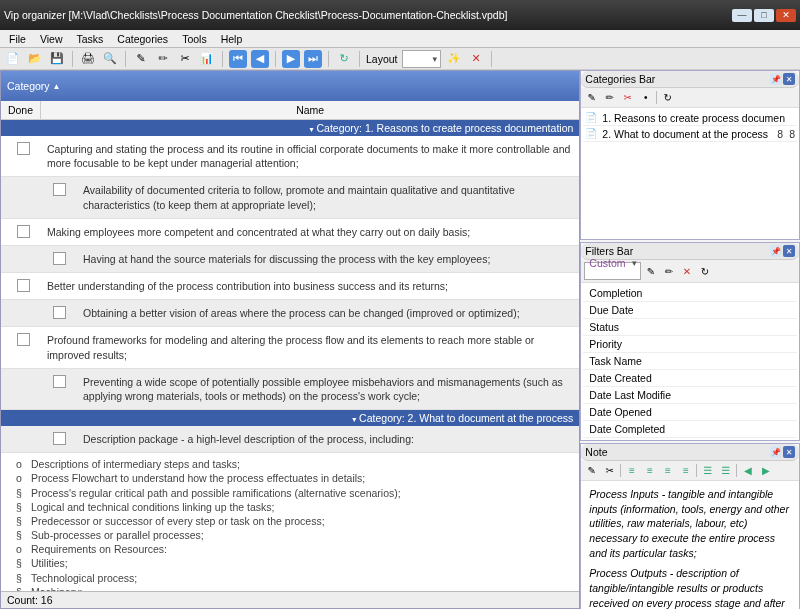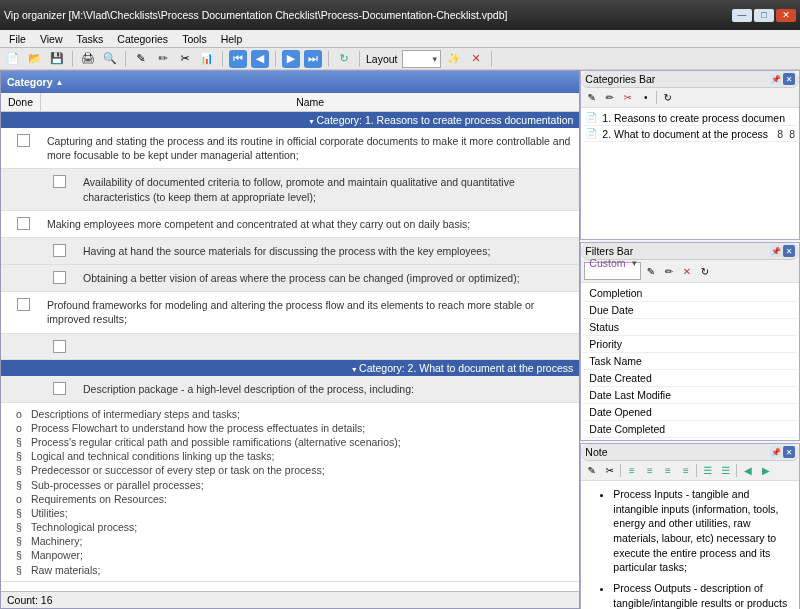--- a/index.html
+++ b/index.html
@@ -12,21 +12,21 @@
 .wb-close { background: #d04a2a; color: #fff; }
 .menubar { background: #eee; height: 18px; display: flex; align-items: center; padding-left: 2px; border-bottom: 1px solid #bbb; }
 .menubar span { padding: 0 7px; }
 .toolbar { background: #e8e8e8; height: 22px; display: flex; align-items: center; padding: 0 4px; gap: 4px; border-bottom: 1px solid #ccc; }
 .tb-btn { width: 18px; height: 18px; display: inline-flex; align-items: center; justify-content: center; border: 1px solid transparent; border-radius: 3px; font-size: 11px; }
 .tb-sep { width: 1px; height: 16px; background: #bbb; margin: 0 2px; }
 .layout-combo { height: 18px; border: 1px solid #aaa; background: #fff; padding: 0 16px 0 4px; display: inline-flex; align-items: center; position: relative; }
 .layout-combo::after { content: "▾"; position: absolute; right: 3px; font-size: 9px; color: #555; }
 .main { flex: 1; display: flex; overflow: hidden; }
 .left { width: 625px; display: flex; flex-direction: column; border: 1px solid #99b; }
-.colhead { background: linear-gradient(to bottom,#6b91d8,#4a6eb8); color: #fff; font-weight: bold; padding: 2px 6px; display: flex; align-items: center; height: 22px; }
+.colhead { background: linear-gradient(to bottom,#6b91d8,#4a6eb8); color: #fff; font-weight: normal; padding: 2px 6px; display: flex; align-items: center; height: 30px; }
 .gridhead { display: flex; background: #f4f4f4; border-bottom: 1px solid #ccc; }
 .gh-done { width: 40px; padding: 3px 6px; border-right: 1px solid #ccc; text-align: center; }
 .gh-name { flex: 1; padding: 3px 6px; text-align: center; }
 .grid { flex: 1; overflow-y: auto; background: #fff; }
 .grp { background: #3a5fa8; color: #fff; padding: 2px 6px; font-size: 10.5px; text-align: right; }
 .grp.g2 { background: #3a5fa8; }
 .row { display: flex; align-items: flex-start; border-bottom: 1px solid #e0e0e0; padding: 4px 2px; }
 .row:nth-child(even) { background: #ededed; }
 .row:nth-child(odd) { background: #fff; }
 .row.r-alt { background: #ededed; padding-left: 38px; }
@@ -50,21 +50,21 @@
 .catlist { display: flex; flex-direction: column; }
 .catrow { display: flex; align-items: center; gap: 4px; padding: 1px 2px; border-bottom: 1px solid #eee; }
 .catrow .cico { width: 13px; height: 13px; display: inline-flex; align-items: center; justify-content: center; font-size: 10px; }
 .catrow .cname { flex: 1; white-space: nowrap; overflow: hidden; text-overflow: ellipsis; }
 .catrow .cnums { display: flex; gap: 6px; font-size: 10px; color: #333; }
 .filter-combo { border: 1px solid #aaa; background: #fff; height: 17px; display: inline-flex; align-items: center; padding: 0 14px 16px 4px; color: #8b4a9c; position: relative; }
 .filter-combo::after { content: "▾"; position: absolute; right: 3px; font-size: 9px; color: #555; }
 .flist { display: flex; flex-direction: column; }
 .frow { padding: 2px 6px; border-bottom: 1px solid #eee; }
 .note-body { padding: 6px 8px; line-height: 1.4; }
-.note-body li { margin-left: 24px; list-style: disc; margin-bottom: 6px; }
+.note-body li { list-style: disc; margin-bottom: 6px; font-style: italic; }
 </style>
 </head>
 <body>
 
 <div class="titlebar">
   <span class="title">Vip organizer [M:\Vlad\Checklists\Process Documentation Checklist\Process-Documentation-Checklist.vpdb]</span>
   <div class="winbtns">
     <span class="wb-min">—</span>
     <span class="wb-max">□</span>
     <span class="wb-close">✕</span>
@@ -129,30 +129,35 @@
           <div class="rowtext">Availability of documented criteria to follow, promote and maintain qualitative and quantitative characteristics (to keep them at appropriate level);</div>
         </div>
       <div class="row r-white">
           <div class="chk"></div>
           <div class="rowtext">Making employees more competent and concentrated at what they carry out on daily basis;</div>
         </div>
       <div class="row r-alt">
           <div class="chk"></div>
           <div class="rowtext">Having at hand the source materials for discussing the process with the key employees;</div>
         </div>
+      <div class="row r-white">
+          <div class="chk"></div>
+          <div class="rowtext">Better understanding of the process contribution into business success and its returns;</div>
+        </div>
       <div class="row r-alt">
           <div class="chk"></div>
           <div class="rowtext">Obtaining a better vision of areas where the process can be changed (improved or optimized);</div>
         </div>
       <div class="row r-white">
           <div class="chk"></div>
           <div class="rowtext">Profound frameworks for modeling and altering the process flow and its elements to reach more stable or improved results;</div>
         </div>
       <div class="row r-alt">
           <div class="chk"></div>
+          <div class="rowtext">Preventing a wide scope of potentially possible employee misbehaviors and mismanagements (such as applying wrong materials, tools or methods) on the process's work cycle;</div>
         </div>
       <div class="grp g2"><span style="font-size:8px">▾</span> <span>Category: 2. What to document at the process</span></div>
       <div class="row r-alt">
           <div class="chk"></div>
           <div class="rowtext">Description package - a high-level description of the process, including:</div>
         </div>
       <div class="detail" id="detail-block">
           <div class="dline">
             <span class="sym">o</span>
             <span>Descriptions of intermediary steps and tasks;</span>

